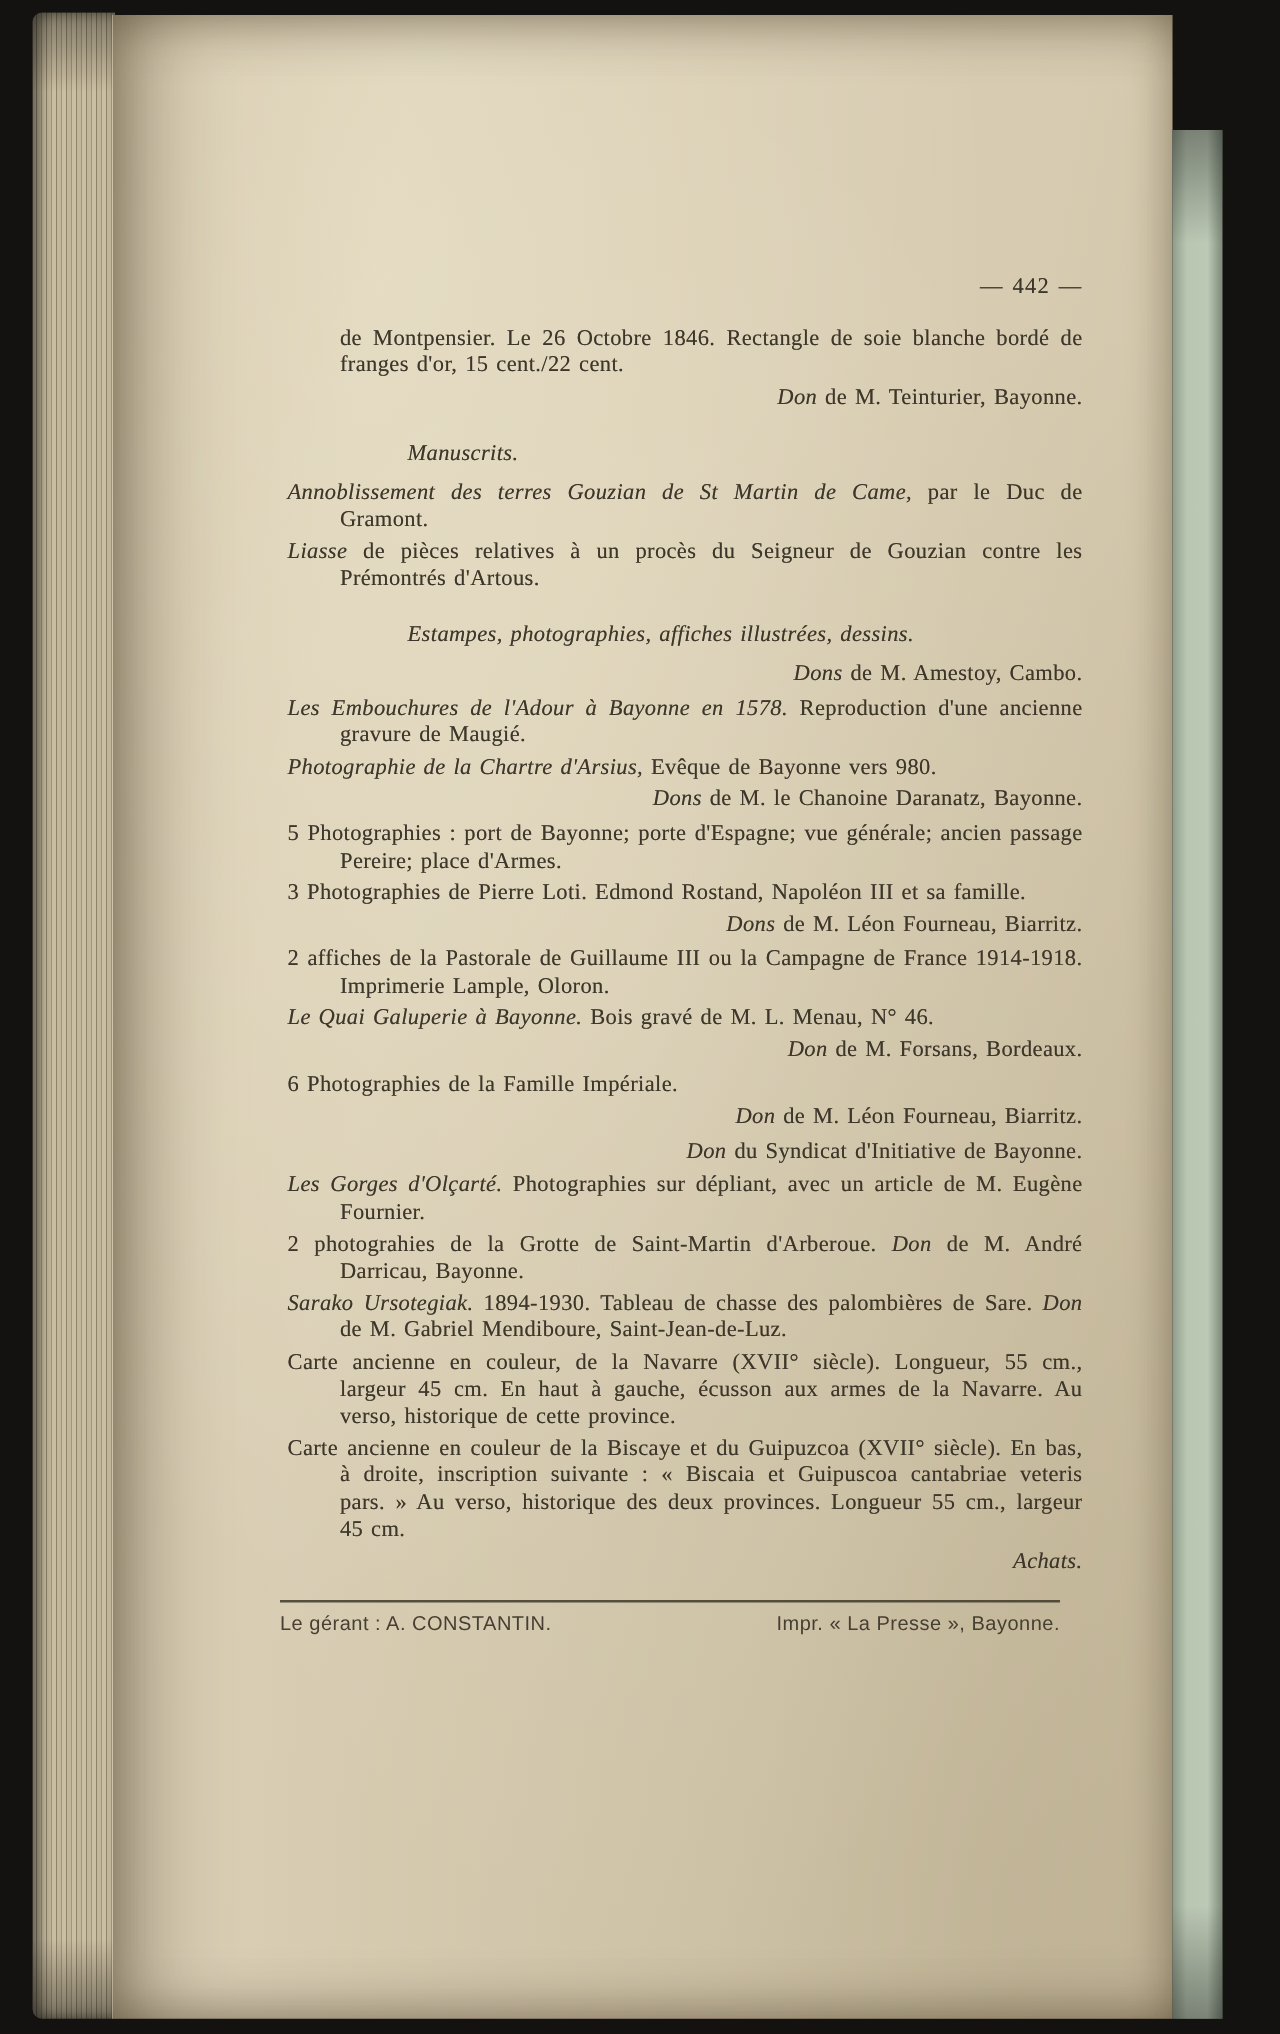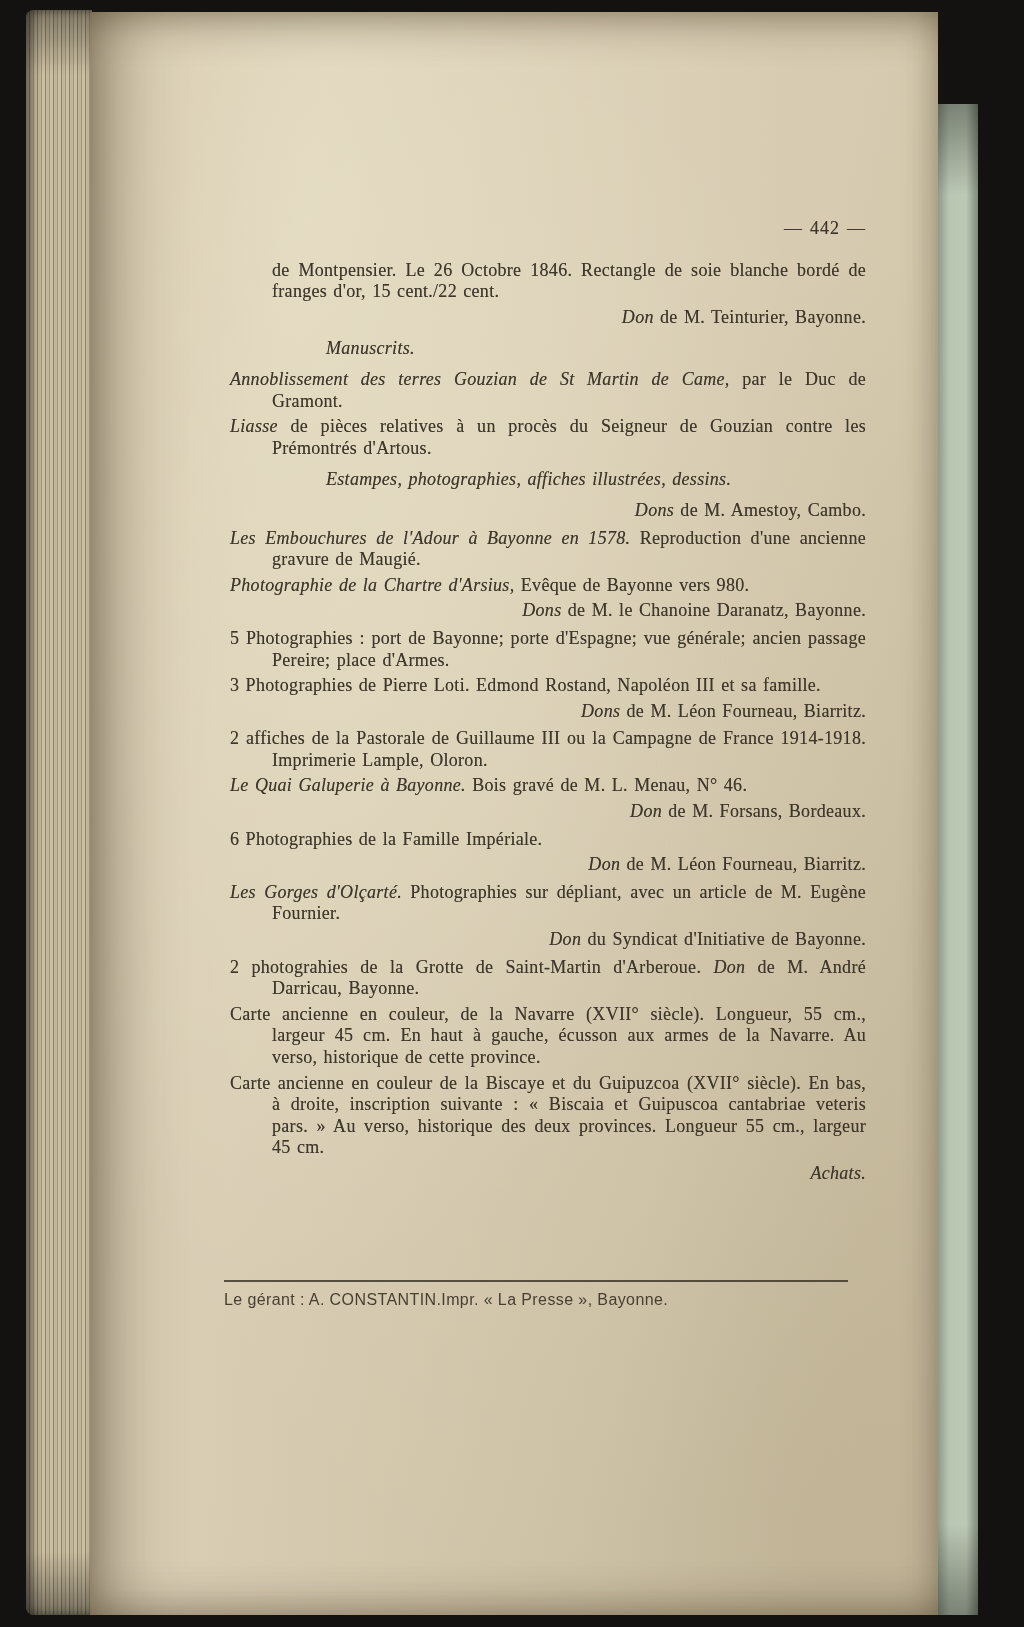--- a/index.html
+++ b/index.html
@@ -59,29 +59,29 @@
   }
   .page-number {
     text-align:right;
     margin:0 0 20px 0;
     letter-spacing:1px;
   }
   .para { margin:0 0 4px 0; text-align:justify; }
   .para-continuation { padding-left:42px; }
   .para-item { padding-left:42px; text-indent:-42px; }
   .para-donation { padding-left:80px; text-align:right; margin-bottom:6px; }
-  .para-heading { padding-left:96px; text-align:left; font-style:italic; margin:10px 0 9px 0; }
+  .para-heading { padding-left:96px; text-align:left; font-style:italic; margin:24px 0 9px 0; }
   .it { font-style:italic; }
 
   
   .footer {
     position:absolute; left:134px; top:1268px; width:624px;
     border-top:2px solid rgba(64,56,40,0.85);
     padding-top:9px;
-    display:flex; justify-content:flex-start;
+    display:flex; justify-content:space-between;
     font-family:"Liberation Sans", "DejaVu Sans", sans-serif;
     font-size:16px; color:#463f32;
     letter-spacing:0.4px;
   }
 </style>
 </head>
 <body>
 
 <div class="scan">
 
@@ -104,23 +104,24 @@
           <p class="para para-item"><span class="it">Photographie de la Chartre d'Arsius,</span><span> Evêque de Bayonne vers 980.</span></p>
           <p class="para para-donation"><span class="it">Dons</span><span> de M. le Chanoine Daranatz, Bayonne.</span></p>
           <p class="para para-item"><span>5 Photographies : port de Bayonne; porte d'Espagne; vue générale; ancien passage Pereire; place d'Armes.</span></p>
           <p class="para para-item"><span>3 Photographies de Pierre Loti. Edmond Rostand, Napoléon III et sa famille.</span></p>
           <p class="para para-donation"><span class="it">Dons</span><span> de M. Léon Fourneau, Biarritz.</span></p>
           <p class="para para-item"><span>2 affiches de la Pastorale de Guillaume III ou la Campagne de France 1914-1918. Imprimerie Lample, Oloron.</span></p>
           <p class="para para-item"><span class="it">Le Quai Galuperie à Bayonne.</span><span> Bois gravé de M. L. Menau, N° 46.</span></p>
           <p class="para para-donation"><span class="it">Don</span><span> de M. Forsans, Bordeaux.</span></p>
           <p class="para para-item"><span>6 Photographies de la Famille Impériale.</span></p>
           <p class="para para-donation"><span class="it">Don</span><span> de M. Léon Fourneau, Biarritz.</span></p>
+          <p class="para para-donation"><span class="it">Don</span><span> du Syndicat d'Initiative de Bayonne.</span></p>
           <p class="para para-item"><span class="it">Les Gorges d'Olçarté.</span><span> Photographies sur dépliant, avec un article de M. Eugène Fournier.</span></p>
-          <p class="para para-donation"><span class="it">Don</span><span> du Syndicat d'Initiative de Bayonne.</span></p>
           <p class="para para-item"><span>2 photograhies de la Grotte de Saint-Martin d'Arberoue. </span><span class="it">Don</span><span> de M. André Darricau, Bayonne.</span></p>
+          <p class="para para-item"><span class="it">Sarako Ursotegiak.</span><span> 1894-1930. Tableau de chasse des palombières de Sare. </span><span class="it">Don</span><span> de M. Gabriel Mendiboure, Saint-Jean-de-Luz.</span></p>
           <p class="para para-item"><span>Carte ancienne en couleur, de la Navarre (XVII° siècle). Longueur, 55 cm., largeur 45 cm. En haut à gauche, écusson aux armes de la Navarre. Au verso, historique de cette province.</span></p>
           <p class="para para-item"><span>Carte ancienne en couleur de la Biscaye et du Guipuzcoa (XVII° siècle). En bas, à droite, inscription suivante : « Biscaia et Guipuscoa cantabriae veteris pars. » Au verso, historique des deux provinces. Longueur 55 cm., largeur 45 cm.</span></p>
           <p class="para para-donation"><span class="it">Achats.</span></p>
         </div>
     </div>
 
     <div class="footer">
       <span>Le gérant : A. CONSTANTIN.</span>
       <span>Impr. « La Presse », Bayonne.</span>
     </div>

